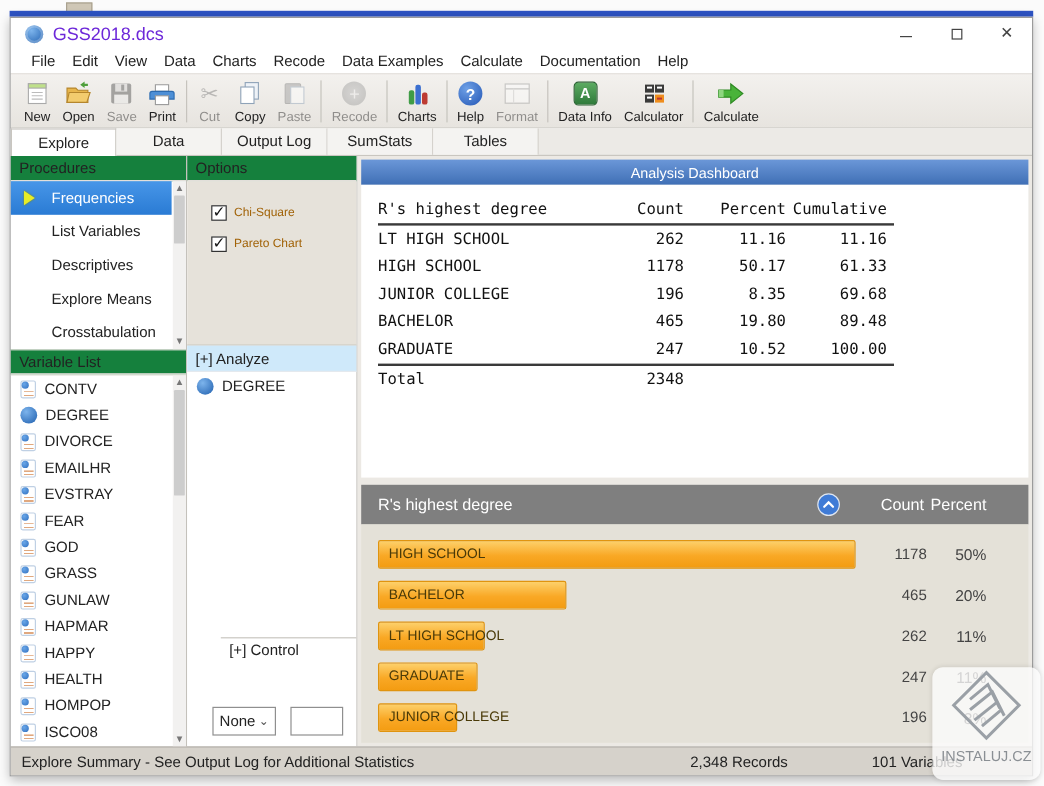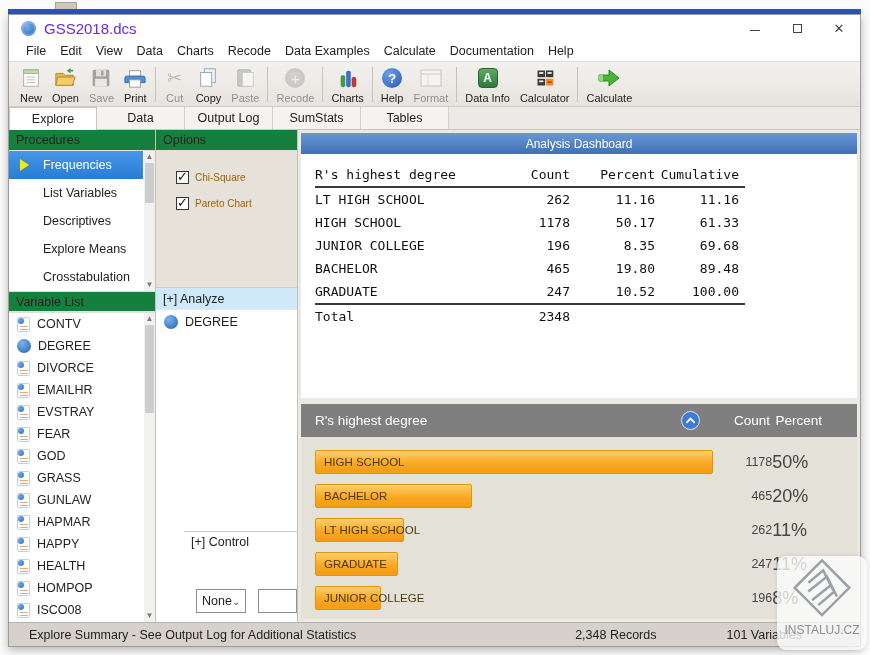--- a/index.html
+++ b/index.html
@@ -65,21 +65,21 @@
   .col-mid { width:142px; flex:none; border-right:1px solid #c4c1bb; display:flex; flex-direction:column; background:#fff; }
   .options-body { height:137px; flex:none; background:#e6e2da; border-bottom:1px solid #cfccc4; padding:20px 0 0 20px; }
   .chk-row { display:flex; align-items:center; gap:6px; margin-bottom:13px; }
   .chk-box { width:13px; height:13px; background:#fff; border:1px solid #333; position:relative; flex:none; }
   .chk-row.checked .chk-box::after { content:"✓"; position:absolute; left:0px; top:-3px; font-size:13px; color:#111; }
   .chk-lbl { font-size:10px; color:#a16207; }
   .analyze-bar { height:22px; flex:none; background:#cfe9fa; display:flex; align-items:center; padding-left:7px; font-size:12.5px; color:#222; border-bottom:1px solid #e4e9ee; }
   .analyze-var { height:23px; flex:none; display:flex; align-items:center; gap:7px; padding-left:8px; font-size:12.5px; color:#222; }
   .sphere-icon { width:14px; height:14px; border-radius:50%; background:radial-gradient(circle at 35% 30%, #7db4ec, #1f5fae); flex:none; }
   .control-head { border-top:1px solid #c9c6c0; height:21px; flex:none; display:flex; align-items:center; padding-left:7px; font-size:12.5px; color:#222; margin-top:auto;margin-left:28px; }
-  .control-body { height:70px; flex:none; display:flex; align-items:flex-end; padding:0 0 9px 15px; gap:12px;margin-left:25px; }
+  .control-body { height:70px; flex:none; display:flex; align-items:flex-end; padding:0 0 9px 21px; gap:12px; }
   .dropdown { width:53px; height:24px; border:1px solid #8f8f8f; background:#fff; display:flex; align-items:center; justify-content:space-between; padding:0 5px; font-size:12.5px; color:#222; }
   .dd-chev { font-size:10px; color:#555; }
   .ctl-input { width:44px; height:24px; border:1px solid #8f8f8f; background:#fff; }
 
   
   .col-right { flex:1; background:#ece9e4; display:flex; flex-direction:column; padding:3px; min-width:0; }
   .dash-head { height:21px; flex:none; background:linear-gradient(#6b97d8,#3f6fb5); display:flex; align-items:center; justify-content:center; color:#fff; font-size:12px; }
   .table-area { height:244px; flex:none; background:#fff; font-family:"DejaVu Sans Mono",monospace; font-size:13px; color:#111; padding-top:9px; }
   .t-row { display:flex; height:23px; align-items:center; padding-left:14px; }
   .t-name { width:160px; }
@@ -92,23 +92,23 @@
   .chart-head { height:33px; flex:none; background:#7f7f7f; display:flex; align-items:center; color:#fff; font-size:13.5px; padding:0 35px 0 14px; }
   .ch-title { flex:1; }
   .sort-circle { width:19px; height:19px; border-radius:50%; background:#3f7bd6; border:1px solid #dfe6f0; display:flex; align-items:center; justify-content:center; margin-right:8px; flex:none; }
   .ch-count { width:62px; text-align:right; }
   .ch-pct { width:52px; text-align:right; }
   .chart-area { flex:1; background:#e4e1d8; padding:8px 35px 0 14px; }
   .chart-row { height:34px; display:flex; align-items:center; }
   .bar-zone { width:398px; flex:none; }
   .bar { height:24px; background:linear-gradient(#fdd06a,#f9a825 55%,#f39c12); border:1px solid #e0940f; border-radius:2px; display:flex; align-items:center; padding-left:8px; font-size:11.5px; color:#4a3a08; white-space:nowrap; }
   .cr-count { width:62px; text-align:right; font-size:12.5px; color:#444; }
-  .cr-pct { width:52px; font-size:18px; color:#444; }
-
-  .statusbar { height:24px; flex:none; background:#d6d2cb; border-top:1px solid #b5b2ac; display:flex; align-items:center; font-size:12.5px; color:#222; padding:0 10px 0 20px; }
+  .cr-pct { width:52px; text-align:right; font-size:13px; color:#444; }
+
+  .statusbar { height:24px; flex:none; background:#d6d2cb; border-top:1px solid #b5b2ac; display:flex; align-items:center; font-size:12.5px; color:#222; padding:0 10px 0 9px; }
   .st-left { flex:1; }
   .st-records { margin-right:70px; }
   .st-vars { margin-right:48px; }
 
   
   .watermark { position:absolute; left:777px; top:556px; width:90px; height:94px; background:rgba(252,252,252,.78); border-radius:9px; box-shadow:0 0 4px rgba(0,0,0,.12); display:flex; flex-direction:column; align-items:center; justify-content:flex-start; z-index:10; }
   .wm-text { font-size:12px; color:#8a8f94; margin-top:1px; }
 </style>
 </head>
 <body>

